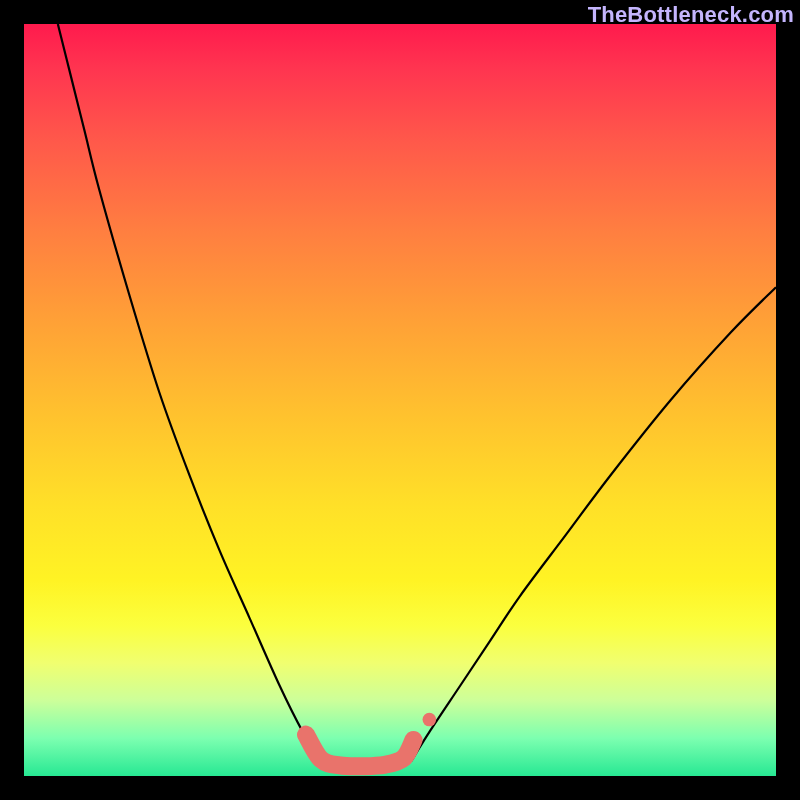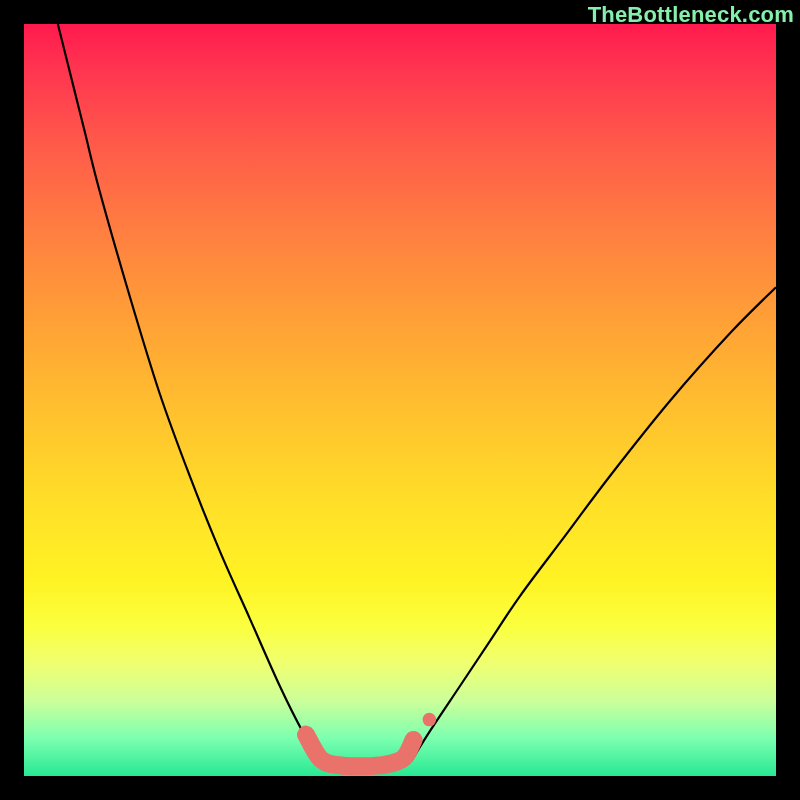--- a/index.html
+++ b/index.html
@@ -37,21 +37,21 @@
       #fbff3e 80%,
       #f0ff70 85%,
       #ccff9a 90%,
       #7cffb0 95%,
       #27e893 100%);
   }
   .watermark {
     position: absolute;
     top: 2px;
     right: 6px;
-    color: #86efac;
+    color: #c4b5fd;
     font-size: 22px;
     font-weight: 600;
     letter-spacing: 0.2px;
     user-select: none;
   }
   svg.curve {
     position: absolute;
     left: 0;
     top: 0;
     width: 752px;

